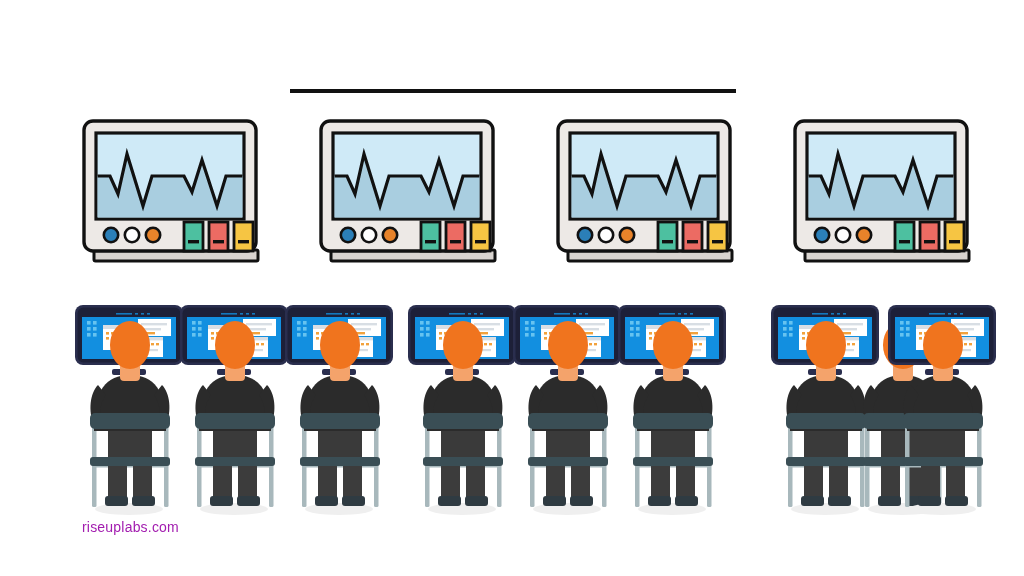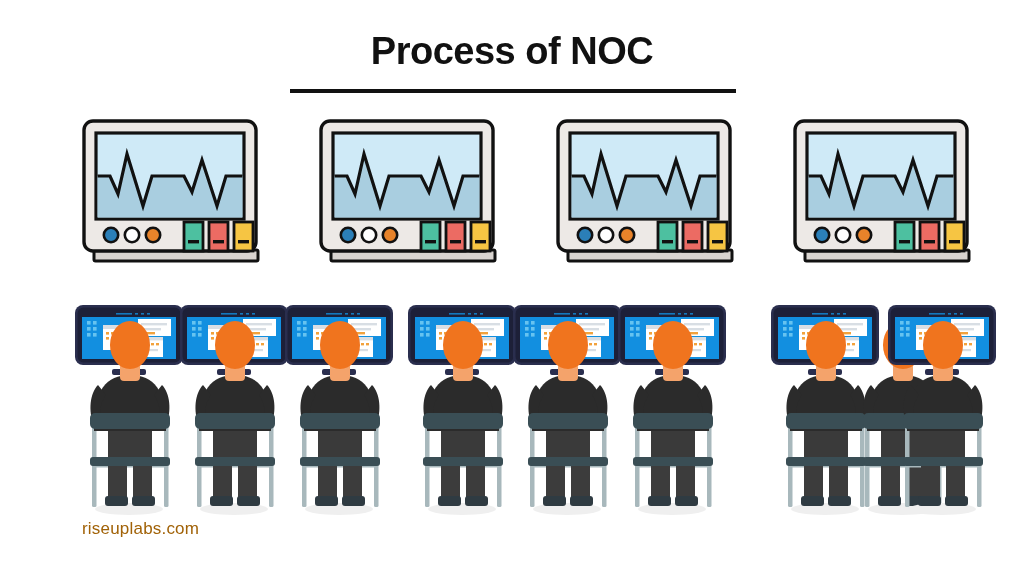--- a/index.html
+++ b/index.html
@@ -30,39 +30,38 @@
   }
 
   
   #logo { position: absolute; top: 18px; left: 908px; width: 100px; height: 56px; }
   #logo svg { display: block; width: 100%; height: 100%; }
 
   
   #footer-url {
     position: absolute;
     left: 82px; top: 519px;
-    font-size: 17px;
-    color: #a16207;
+    font-size: 14px;
+    color: #a21caf;
     letter-spacing: 0.2px;
   }
 
   
   .ekg { position: absolute; width: 192px; height: 148px; }
   .ekg svg { display: block; width: 100%; height: 100%; }
 
   
   .ws { position: absolute; width: 120px; height: 215px; }
   .ws svg { display: block; width: 100%; height: 100%; }
 </style>
 </head>
 <body>
 
 <div class="stage">
 
-  <div id="page-title">Process of NOC</div>
   <div id="title-rule"></div>
 
 
   <div id="monitor-row">
       <div class="ekg" style="left: 80px; top: 118px;">
   <svg viewBox="0 0 192 148" xmlns="http://www.w3.org/2000/svg">
 
     <rect x="14" y="132" width="164" height="11" rx="1.5" fill="#D9D4D0" stroke="#111111" stroke-width="3"></rect>
 
     <rect x="4" y="3" width="172" height="130" rx="9" fill="#EDE9E6" stroke="#111111" stroke-width="3.4"></rect>

